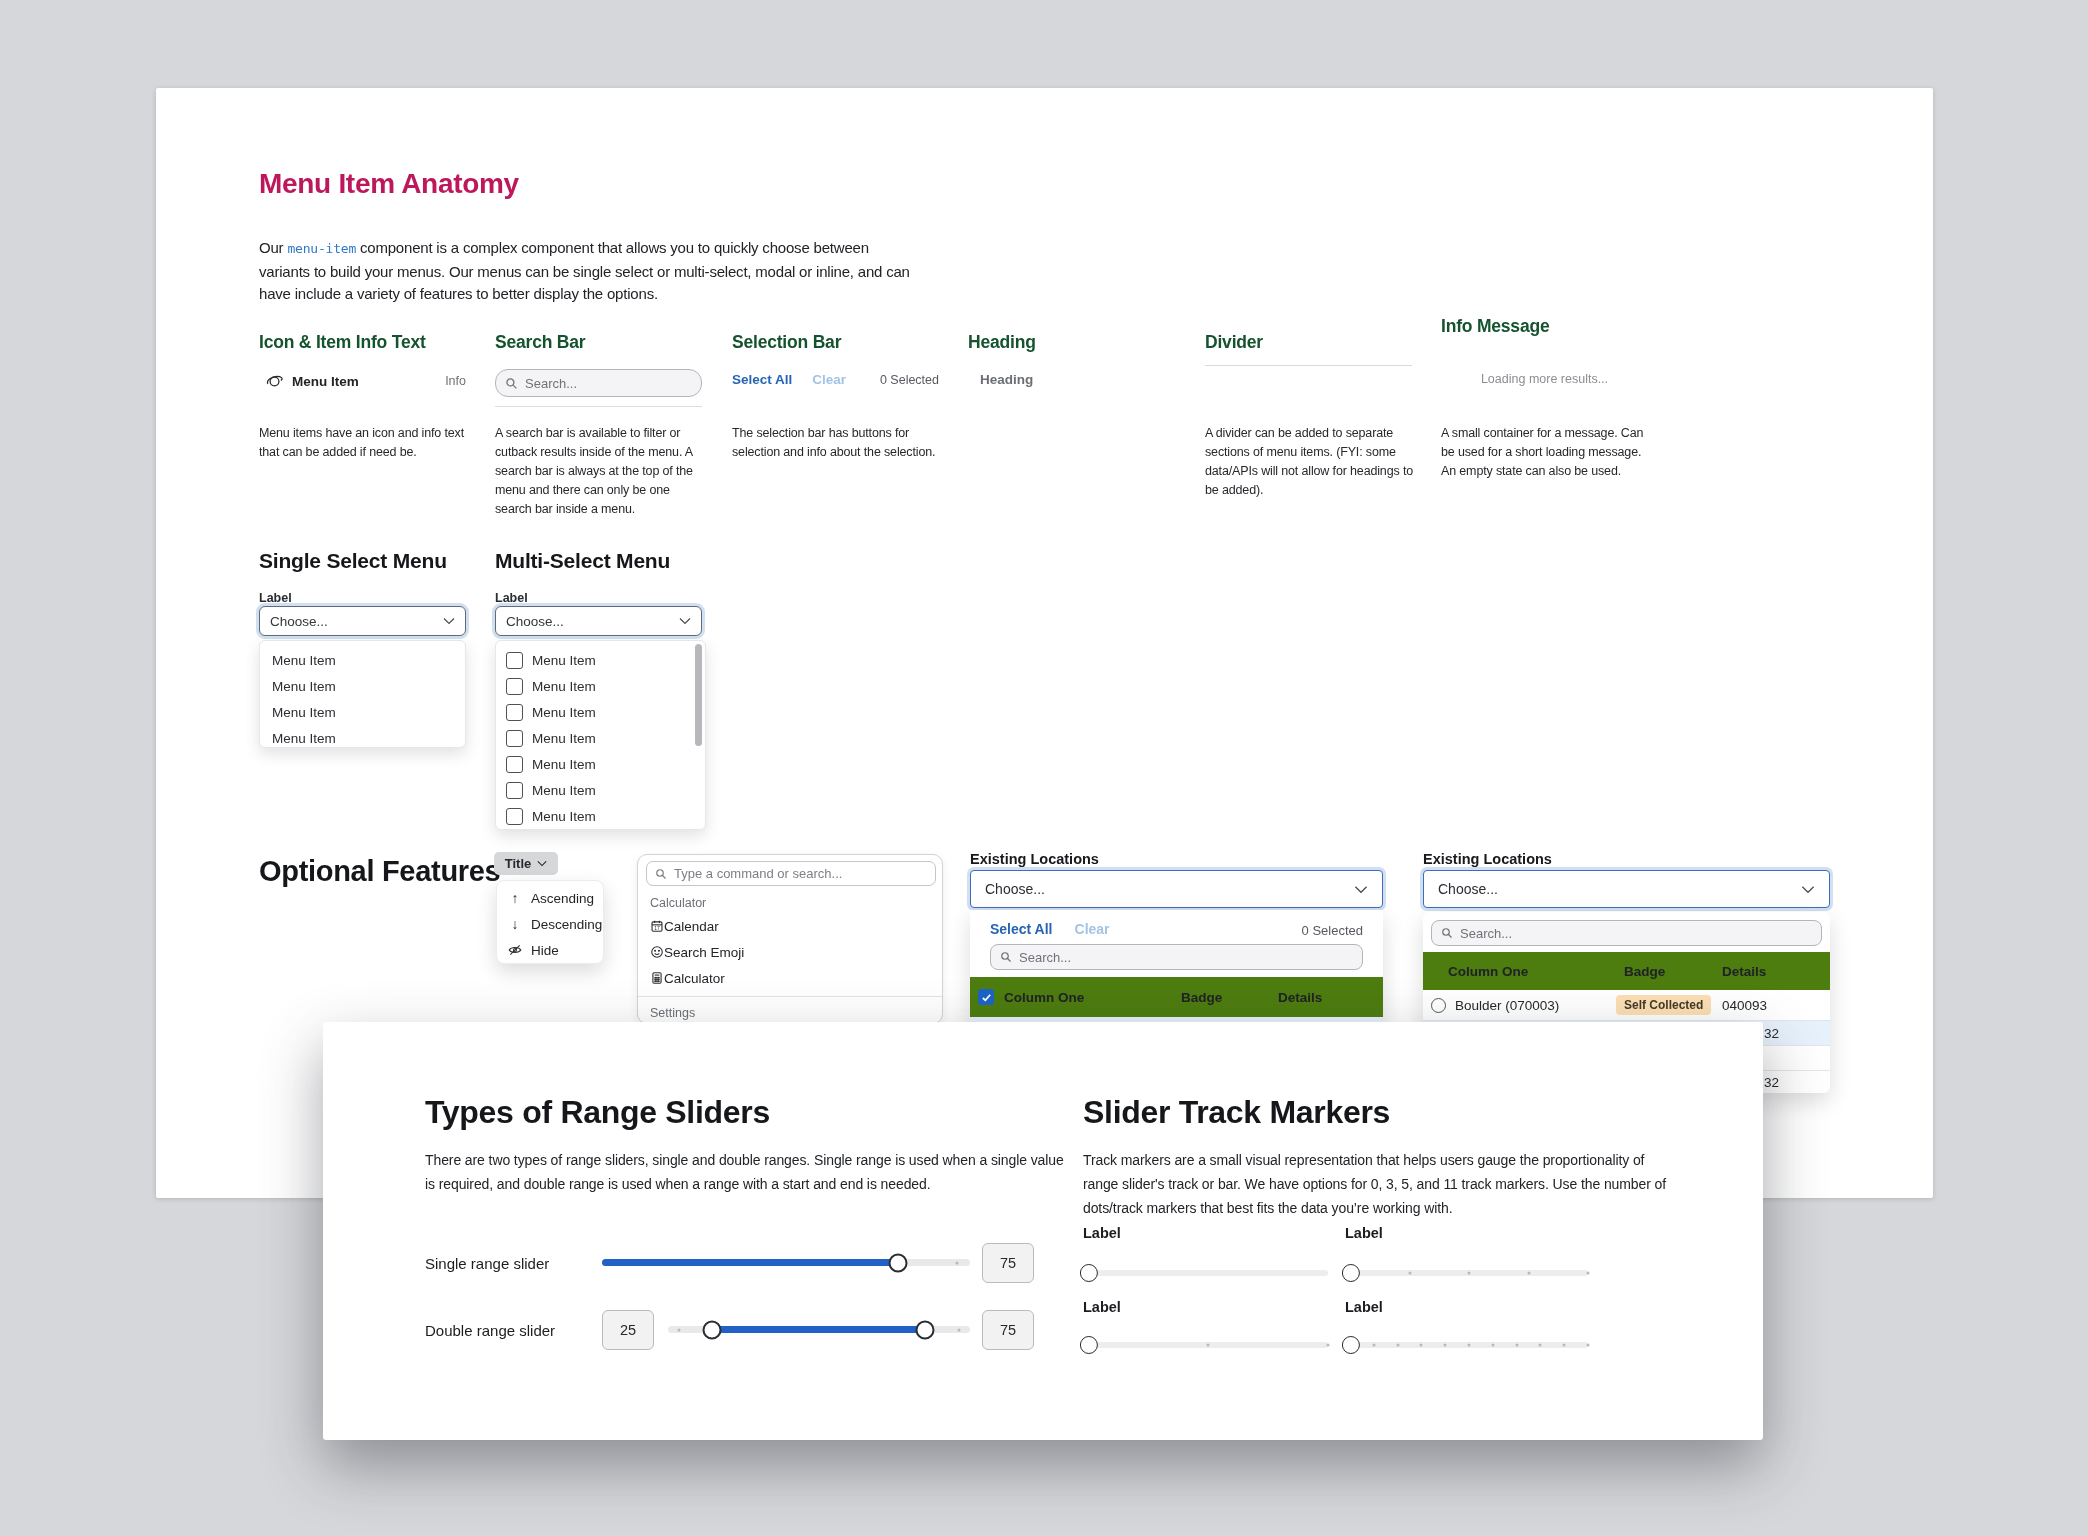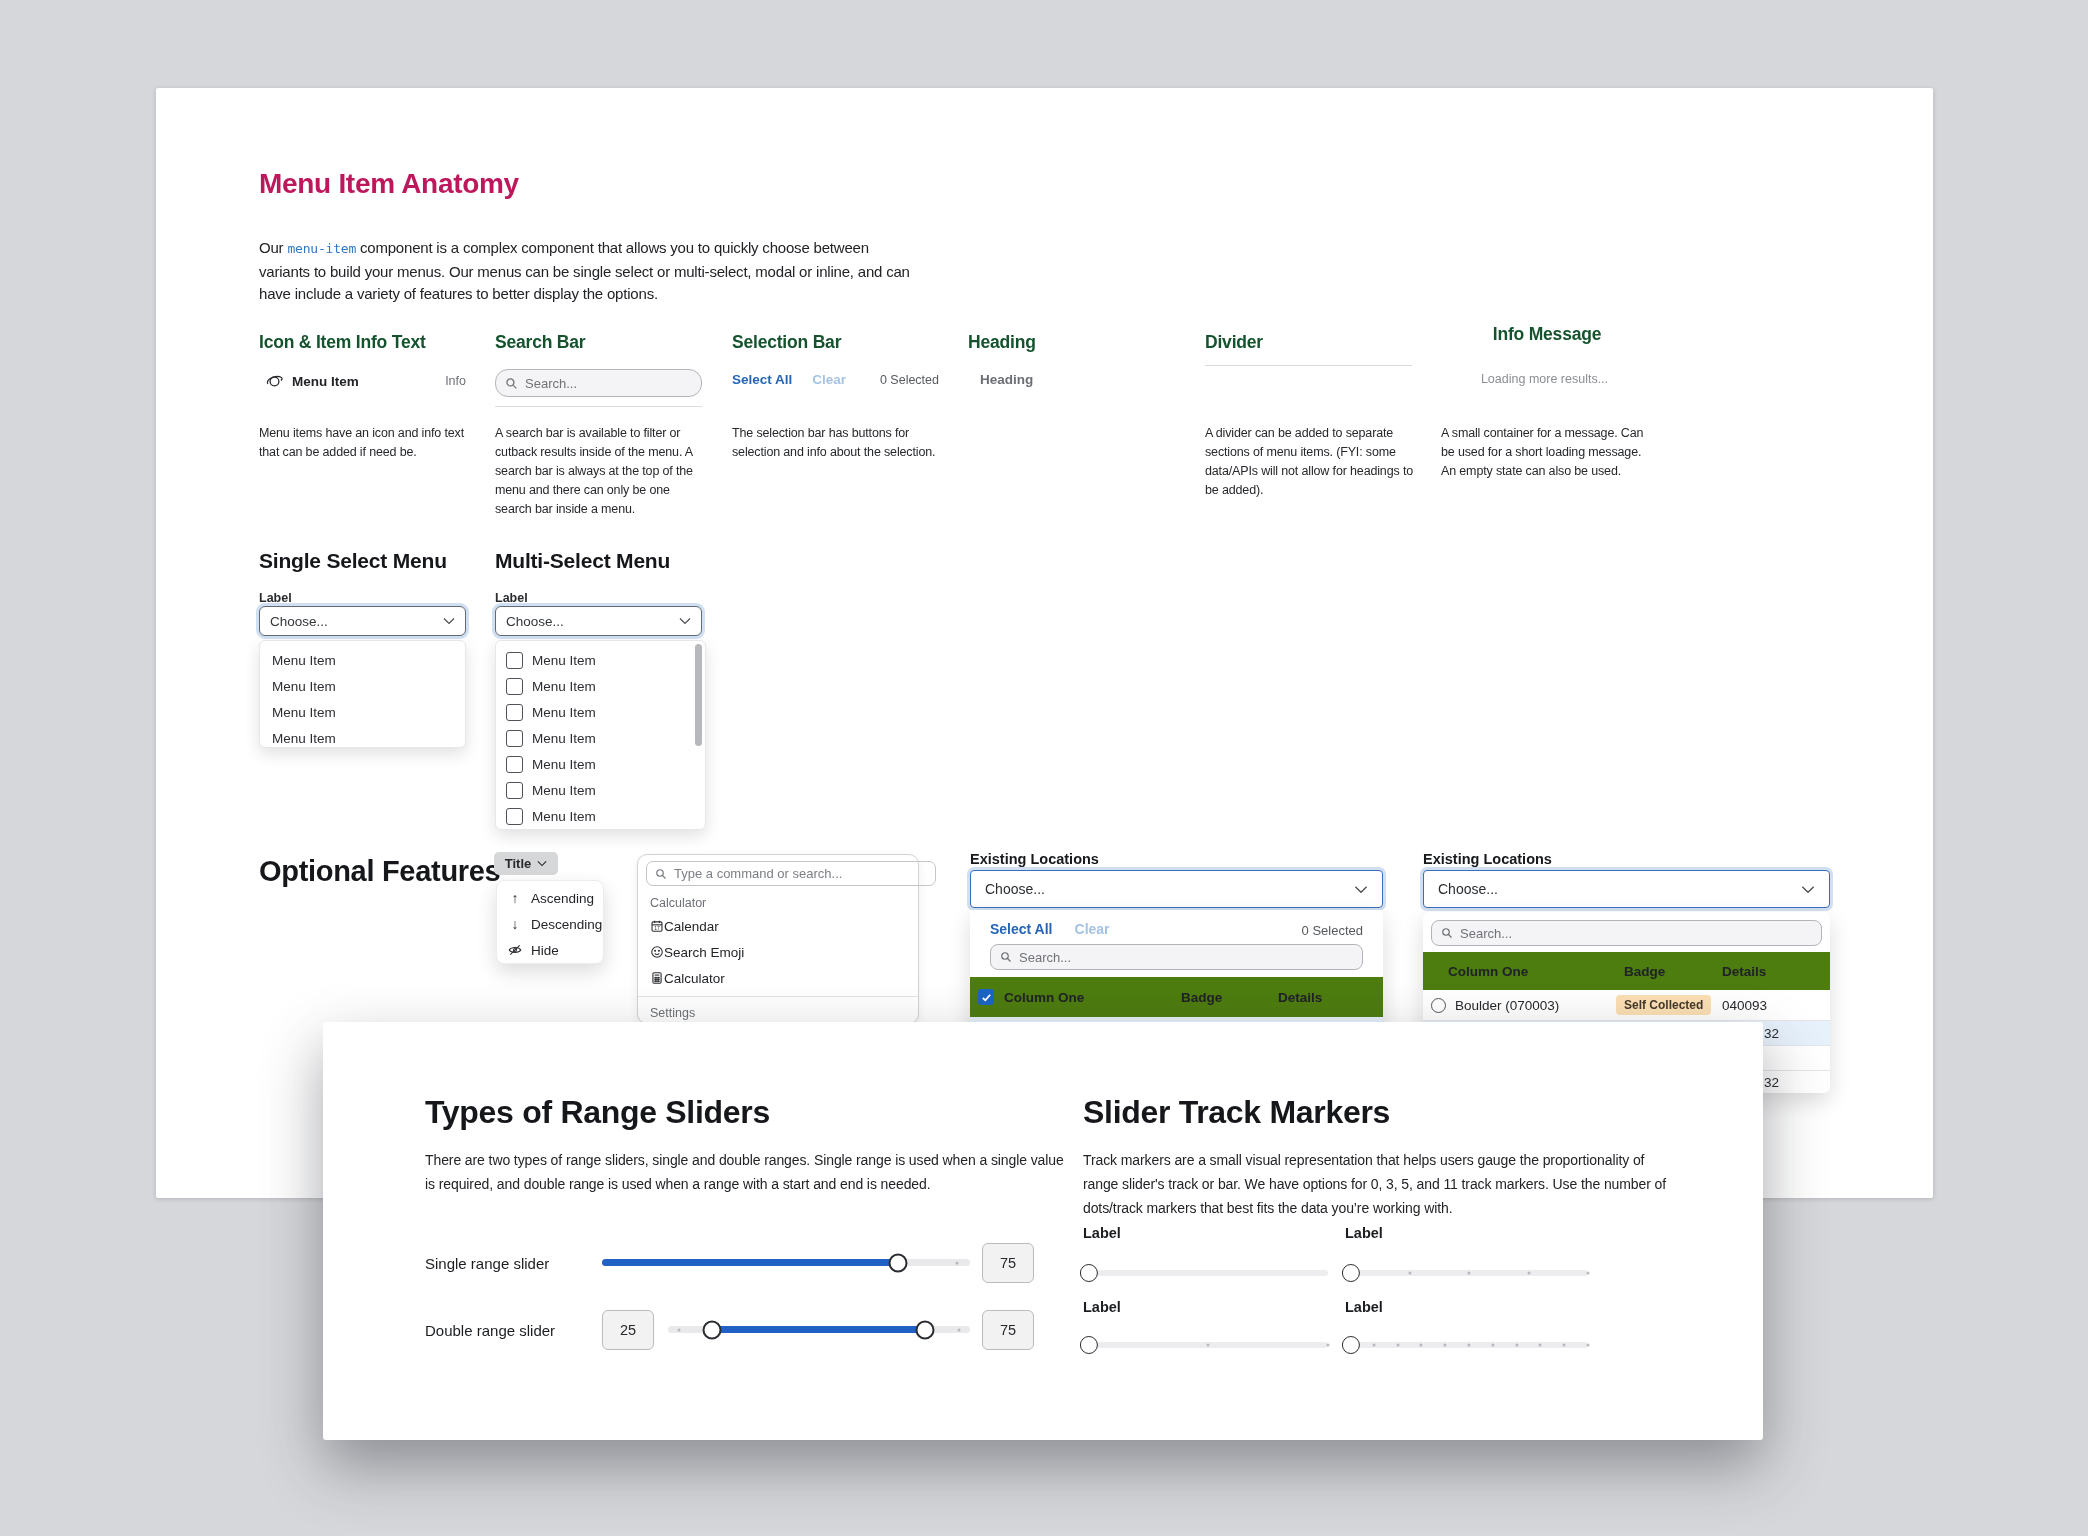--- a/index.html
+++ b/index.html
@@ -108,21 +108,21 @@
   </div>
   <div class="abs feat-desc" style="left:732px;top:424px;width:212px;">The selection bar has buttons for selection and info about the selection.</div>
 
   <div class="abs feat-h" style="left:968px;top:332px;width:212px;">Heading</div>
   <div class="abs" style="left:980px;top:372px;font-size:13.5px;font-weight:700;color:#6b6e74;">Heading</div>
 
   <div class="abs feat-h" style="left:1205px;top:332px;width:212px;">Divider</div>
   <div class="abs" style="left:1205px;top:365px;width:207px;border-top:1.5px solid #d9dadd;"></div>
   <div class="abs feat-desc" style="left:1205px;top:424px;width:212px;">A divider can be added to separate sections of menu items. (FYI: some data/APIs will not allow for headings to be added).</div>
 
-  <div class="abs feat-h" style="left:1441px;top:324px;width:212px;text-align:center;">Info Message</div>
+  <div class="abs feat-h" style="left:1441px;top:316px;width:212px;">Info Message</div>
   <div class="abs" style="left:1441px;top:372px;width:207px;text-align:center;font-size:12.5px;color:#8b8e93;">Loading more results...</div>
   <div class="abs feat-desc" style="left:1441px;top:424px;width:212px;">A small container for a message. Can be used for a short loading message. An empty state can also be used.</div>
 
   <div class="abs sec-h" style="left:259px;top:549px;">Single Select Menu</div>
   <div class="abs small-label" style="left:259px;top:591px;">Label</div>
   <div class="abs select-box" style="left:259px;top:606px;width:207px;height:30px;">
     <span class="val">Choose...</span>
     <svg width="12" height="8" viewBox="0 0 24 16" fill="none" stroke="#4a4d52" stroke-width="2.4">
         <polyline points="2,3 12,13 22,3"></polyline>
       </svg>
@@ -196,21 +196,21 @@
         <svg width="14" height="14" viewBox="0 0 24 24" fill="none" stroke="#2c2e33" stroke-width="1.8">
             <path d="M2 12 C5.5 6.5 18.5 6.5 22 12 C18.5 17.5 5.5 17.5 2 12 Z"></path>
             <circle cx="12" cy="12" r="2.6"></circle>
             <line x1="4" y1="20" x2="20" y2="4"></line>
           </svg>
       </span>
       <span>Hide</span>
     </div>
   </div>
 
-  <div class="abs palette" style="left:637px;top:854px;width:282px;height:170px;text-align:right;">
+  <div class="abs palette" style="left:637px;top:854px;width:306px;height:170px;text-align:right;">
     <div class="palette-input">
       <svg width="12" height="12" viewBox="0 0 24 24" fill="none" stroke="#7c7f85" stroke-width="2.4">
           <circle cx="10" cy="10" r="6.5"></circle>
           <line x1="15" y1="15" x2="21" y2="21"></line>
         </svg>
       <span>Type a command or search...</span>
     </div>
     <div class="abs pal-section" style="left:12px;top:41px;">Calculator</div>
     <div class="pal-item" style="top:58px;">
       <span style="display:inline-flex;">

